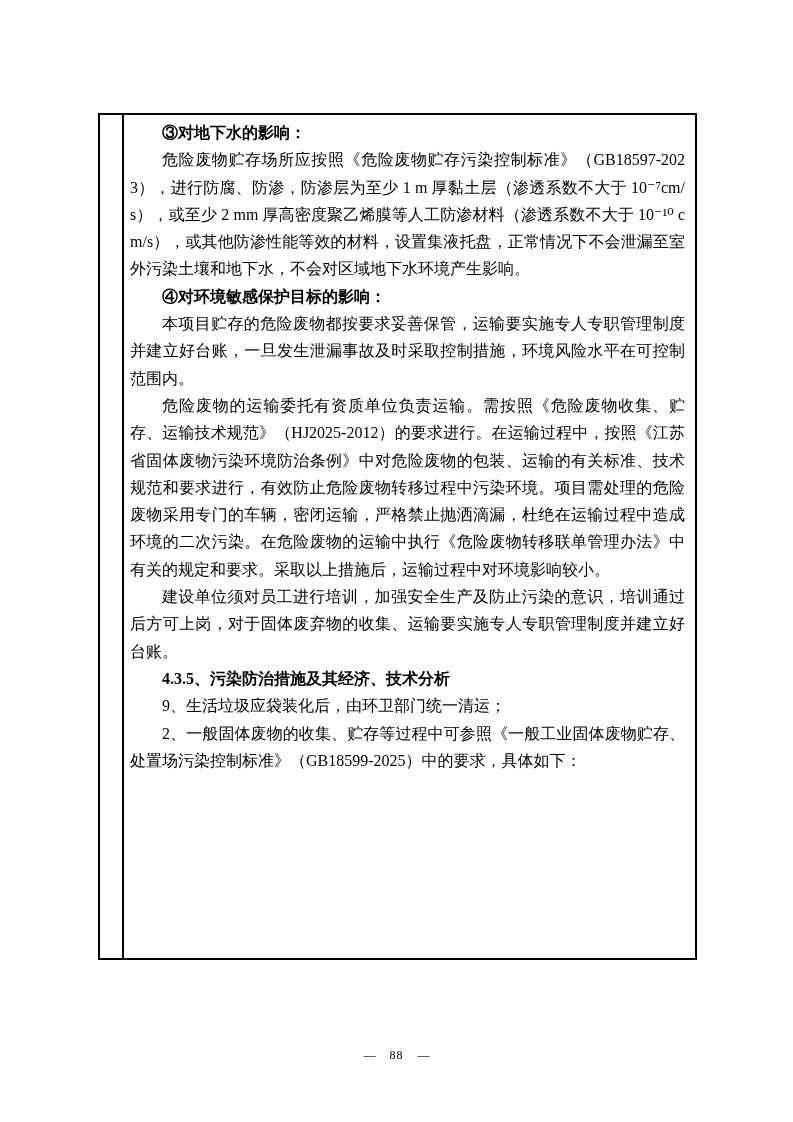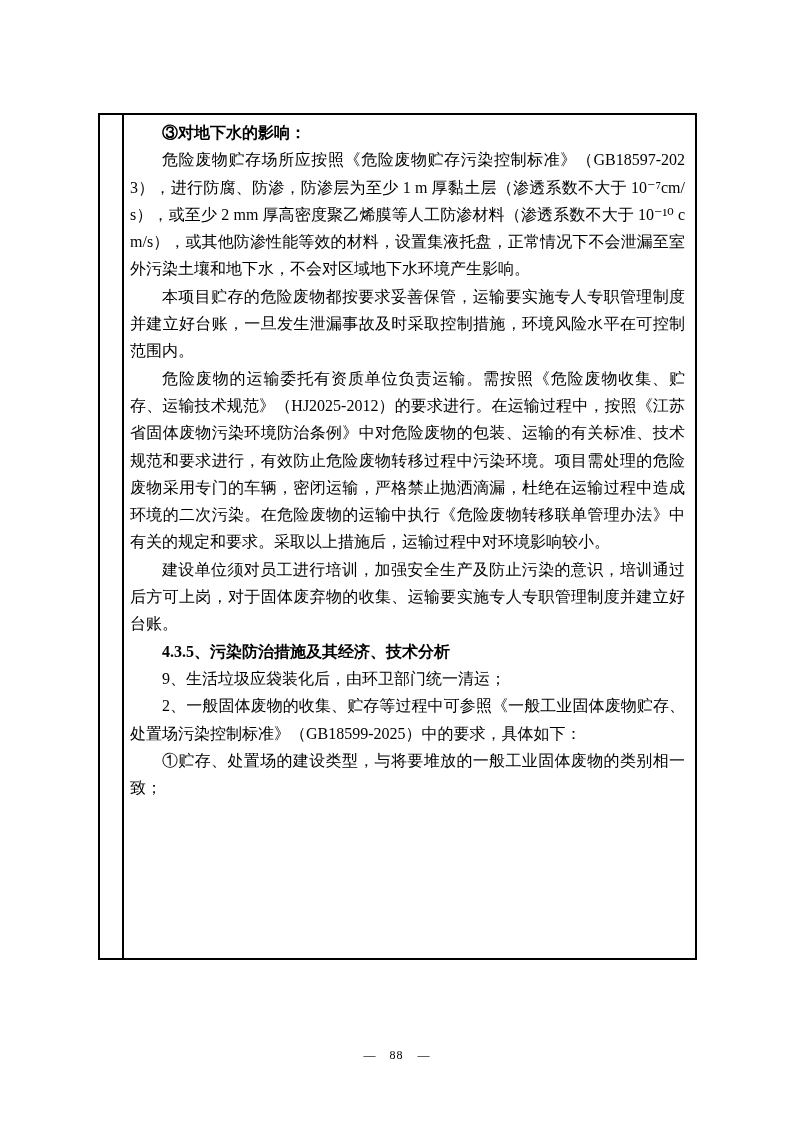--- a/index.html
+++ b/index.html
@@ -70,25 +70,25 @@
   }
 </style>
 </head>
 <body>
 
 <div class="doc-table">
   <div class="left-col"></div>
   <div class="main-col" id="doc-body">
       <div class="block heading">③对地下水的影响：</div>
       <div class="block">危险废物贮存场所应按照《危险废物贮存污染控制标准》（GB18597-2023），进行防腐、防渗，防渗层为至少 1 m 厚黏土层（渗透系数不大于 10⁻⁷cm/s），或至少 2 mm 厚高密度聚乙烯膜等人工防渗材料（渗透系数不大于 10⁻¹⁰ cm/s），或其他防渗性能等效的材料，设置集液托盘，正常情况下不会泄漏至室外污染土壤和地下水，不会对区域地下水环境产生影响。</div>
+      <div class="block heading">④对环境敏感保护目标的影响：</div>
       <div class="block">本项目贮存的危险废物都按要求妥善保管，运输要实施专人专职管理制度并建立好台账，一旦发生泄漏事故及时采取控制措施，环境风险水平在可控制范围内。</div>
       <div class="block">危险废物的运输委托有资质单位负责运输。需按照《危险废物收集、贮存、运输技术规范》（HJ2025-2012）的要求进行。在运输过程中，按照《江苏省固体废物污染环境防治条例》中对危险废物的包装、运输的有关标准、技术规范和要求进行，有效防止危险废物转移过程中污染环境。项目需处理的危险废物采用专门的车辆，密闭运输，严格禁止抛洒滴漏，杜绝在运输过程中造成环境的二次污染。在危险废物的运输中执行《危险废物转移联单管理办法》中有关的规定和要求。采取以上措施后，运输过程中对环境影响较小。</div>
       <div class="block">建设单位须对员工进行培训，加强安全生产及防止污染的意识，培训通过后方可上岗，对于固体废弃物的收集、运输要实施专人专职管理制度并建立好台账。</div>
       <div class="block heading">4.3.5、污染防治措施及其经济、技术分析</div>
       <div class="block">9、生活垃圾应袋装化后，由环卫部门统一清运；</div>
       <div class="block">2、一般固体废物的收集、贮存等过程中可参照《一般工业固体废物贮存、处置场污染控制标准》（GB18599-2025）中的要求，具体如下：</div>
-      <div class="block">①贮存、处置场的建设类型，与将要堆放的一般工业固体废物的类别相一致；</div>
     </div>
 </div>
 
 <div class="page-number">
   <span class="dash">—</span><span class="num">88</span><span class="dash">—</span>
 </div>
 
 </body></html>

